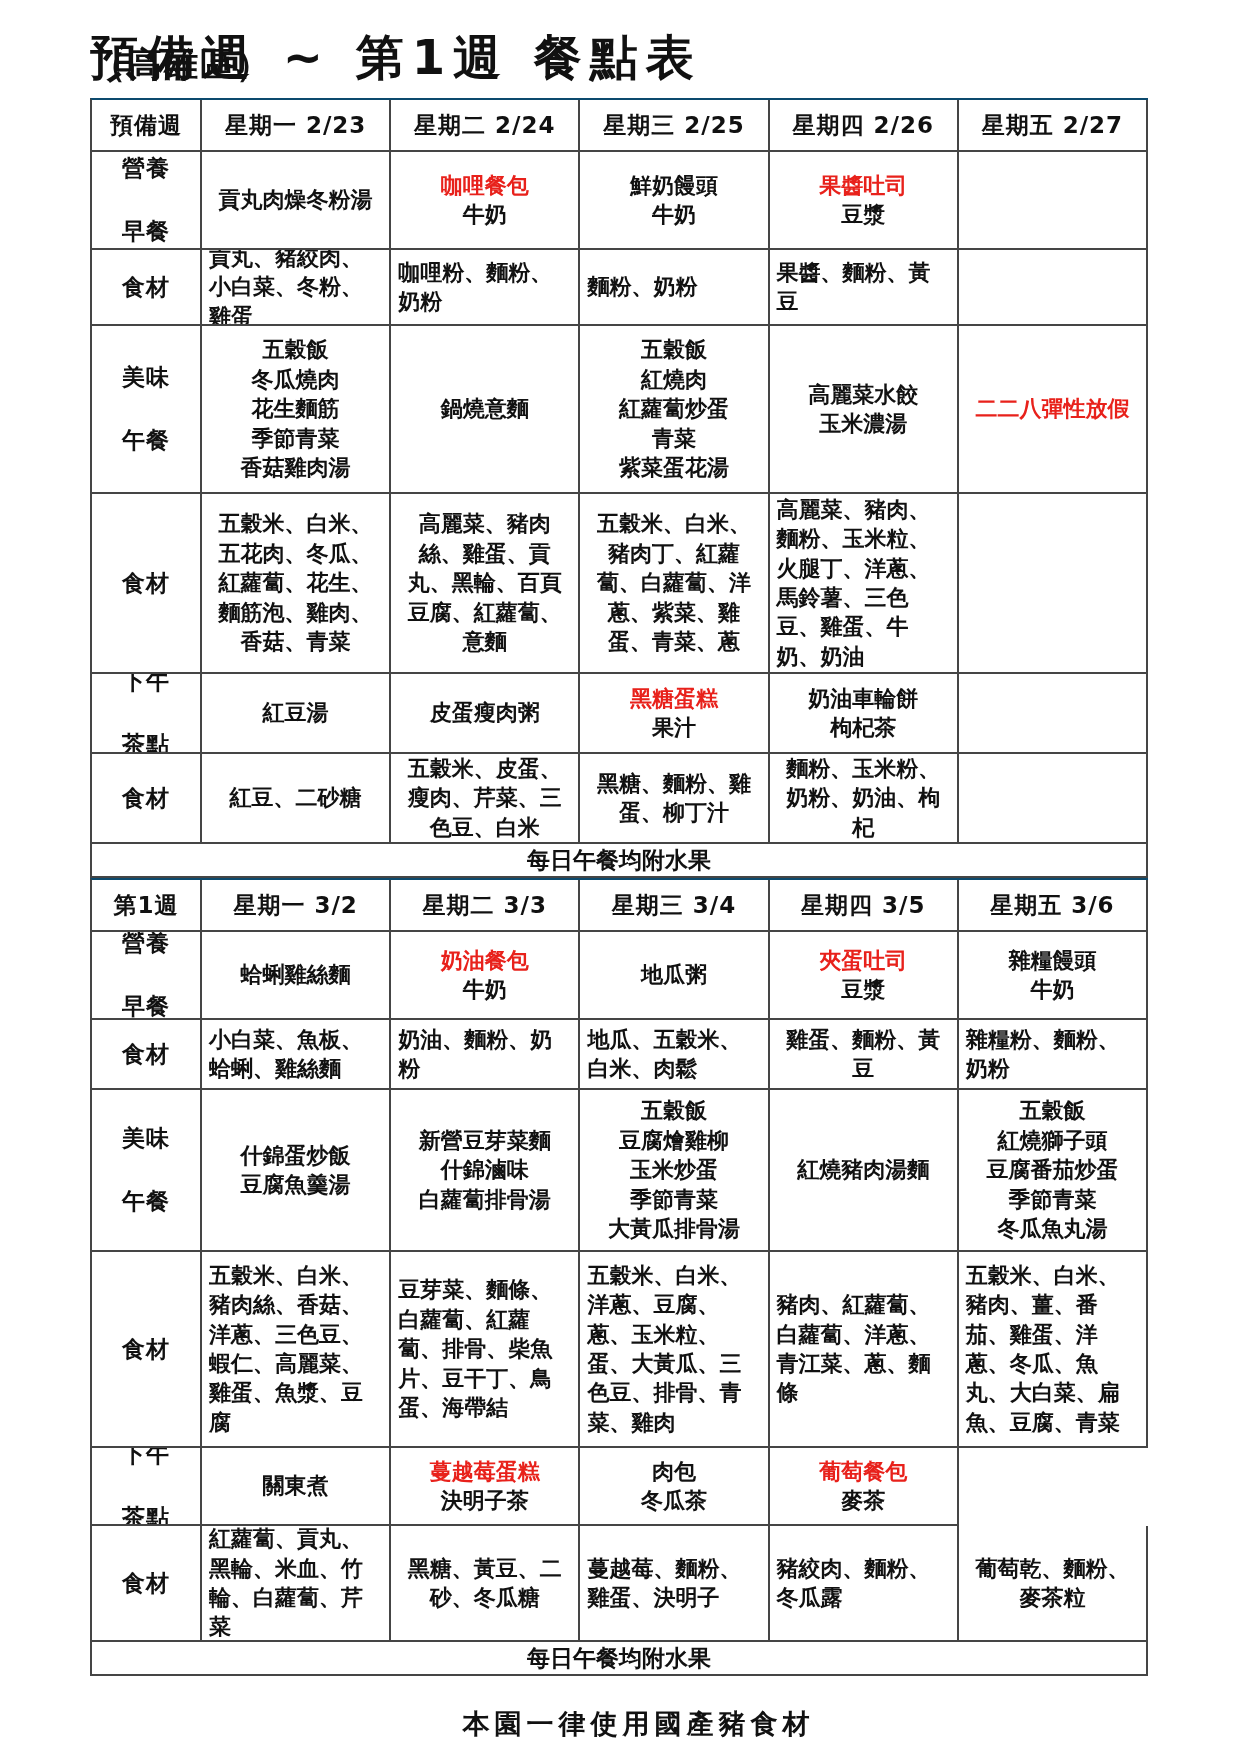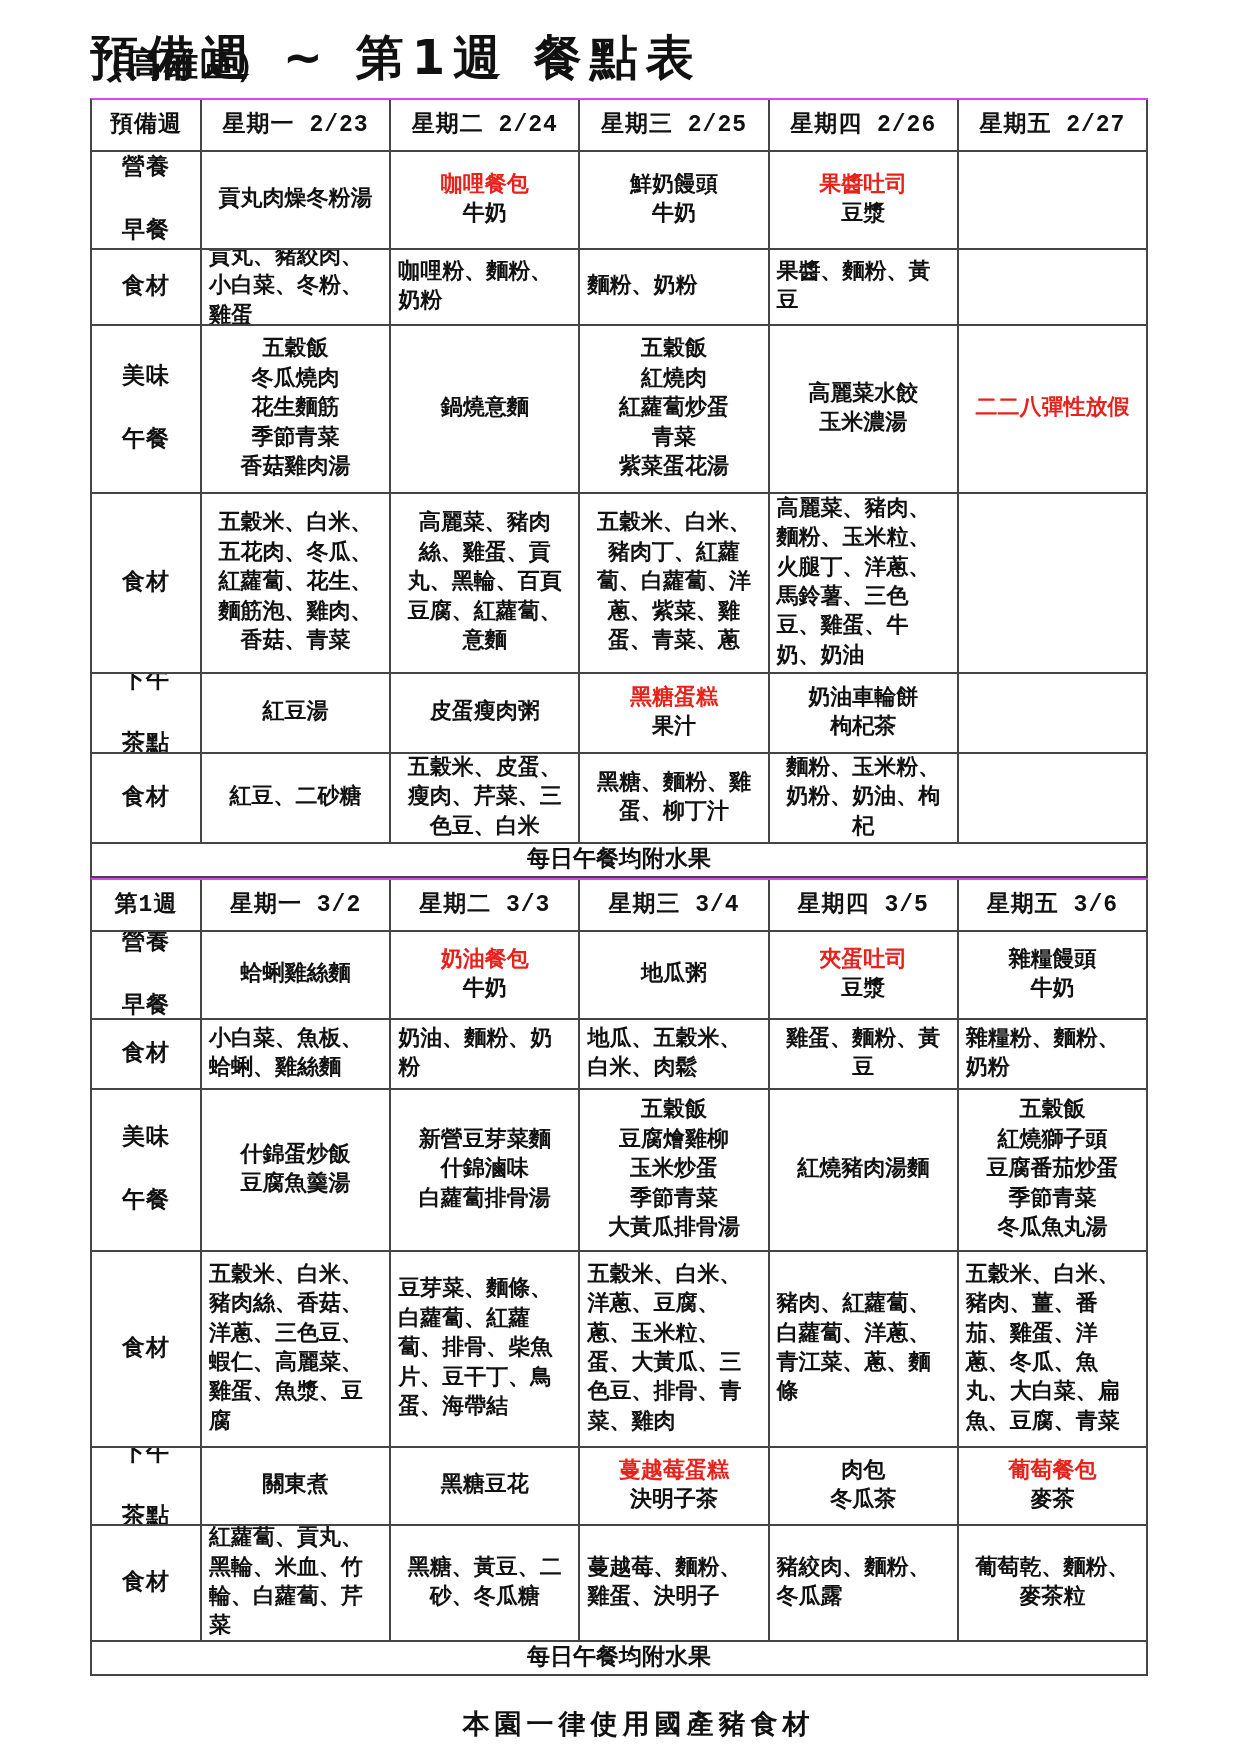--- a/index.html
+++ b/index.html
@@ -6,21 +6,21 @@
   body { width:1241px; height:1755px; overflow:hidden;
          font-family:"DejaVu Sans", sans-serif; color:#111; }
   .page { position:relative; width:1241px; height:1755px; }
 
   .titlebar { position:relative; margin:26px 0 8px 90px; width:1058px; height:64px; }
   .region-label { position:absolute; left:2px; bottom:2px; font-size:34px; font-weight:800; letter-spacing:2px; }
   .main-title { position:absolute; left:0; right:0; bottom:0; text-align:left;
                 font-size:48px; font-weight:800; letter-spacing:8px; }
 
   .menu-table { margin-left:90px; width:1058px; box-sizing:border-box;
-                border-left:2px solid #454545; border-top:2px solid #d946ef;font-family:Liberation Mono, monospace; }
+                border-left:2px solid #454545; border-top:2px solid #0c4a6e; }
   .trow { display:grid; grid-template-columns:110px repeat(5,1fr); }
   .trow.fruit { grid-template-columns:1fr; }
   .cell { border-right:2px solid #454545; border-bottom:2px solid #454545;
           box-sizing:border-box; display:flex; flex-direction:column;
           justify-content:center; align-items:center; text-align:center;
           font-size:22px; font-weight:700; line-height:1.34; padding:3px 7px;
           overflow:hidden; }
   .cell.left { align-items:flex-start; text-align:left; }
   .cell .line { width:100%; }
   .cell.left .line { text-align:left; }
@@ -289,23 +289,20 @@
       </div>
       <div class="trow" style="height: 78px;">
         <div class="cell label-cell">
           <div class="line">下午</div>
           <div class="line">茶點</div>
         </div>
         <div class="cell ">
           <div class="line">關東煮</div>
         </div>
         <div class="cell ">
-          <div class="line">黑糖豆花</div>
-        </div>
-        <div class="cell ">
           <div class="line red">蔓越莓蛋糕</div>
           <div class="line">決明子茶</div>
         </div>
         <div class="cell ">
           <div class="line">肉包</div>
           <div class="line">冬瓜茶</div>
         </div>
         <div class="cell ">
           <div class="line red">葡萄餐包</div>
           <div class="line">麥茶</div>

